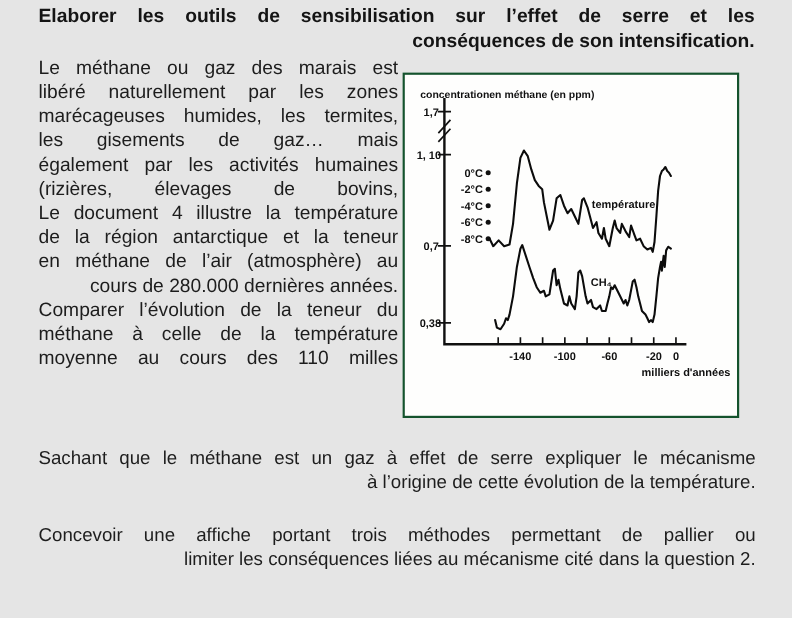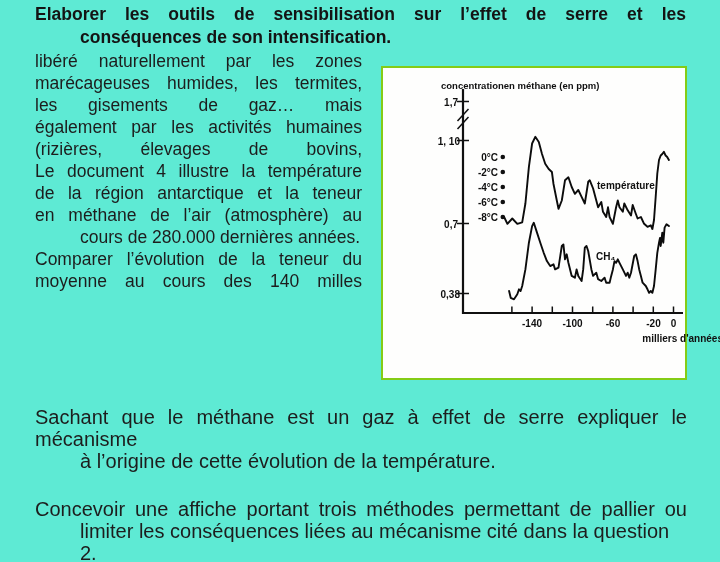--- a/index.html
+++ b/index.html
@@ -1,56 +1,58 @@
 <!DOCTYPE html>
 <html><head>
 <meta charset="utf-8">
 <style>
   html,body{margin:0;padding:0;background:#ffffff;}
-  .page{position:relative;width:720px;height:562px;background:#5eead4;overflow:hidden;
+  .page{position:relative;width:720px;height:562px;background:#e5e5e5;overflow:hidden;
         font-family:"Liberation Sans","DejaVu Sans",sans-serif;color:#1d1d1d;}
   .heading{position:absolute;left:35px;top:3px;width:651px;font-weight:bold;
            font-size:17.5px;line-height:23px;color:#141414;}
   .jline{text-align:justify;text-align-last:justify;text-justify:inter-word;}
-  .pline{text-align:left;margin-left:45px;}
+  .pline{text-align:right;}
   .leftcol{position:absolute;left:35px;top:50px;width:327px;font-size:17.5px;line-height:22px;}
   .leftcol div{height:22px;overflow:visible;}
-  .bottom{position:absolute;left:35px;top:406px;width:652px;font-size:20px;line-height:22px;}
+  .bottom{position:absolute;left:35px;top:406px;width:652px;font-size:17px;line-height:22px;}
   .bottom .para{margin:0;}
   .bottom .para + .para{margin-top:26px;}
-  .figure{position:absolute;left:381px;top:66px;width:306px;height:314px;
-          box-sizing:border-box;border:2px solid #84cc16;background:#fefefd;padding-left:44px;}
+  .figure{position:absolute;left:366px;top:66px;width:306px;height:314px;
+          box-sizing:border-box;border:2px solid #14532d;background:#fefefd;}
   .figure svg{display:block;}
   svg text{font-family:"Liberation Sans","DejaVu Sans",sans-serif;font-weight:bold;fill:#101010;}
   .axis{stroke:#101010;stroke-width:2.2;fill:none;}
   .tick{stroke:#101010;stroke-width:1.5;}
   .curve{stroke:#0c0c0c;stroke-width:1.9;fill:none;stroke-linejoin:round;stroke-linecap:round;}
 </style>
 </head>
 <body>
 
 <div class="page">
 
   <div class="heading">
     <div class="jline">Elaborer les outils de sensibilisation sur l’effet de serre et les</div>
     <div class="pline">conséquences de son intensification.</div>
   </div>
 
   <div class="leftcol">
+    <div class="jline">Le méthane ou gaz des marais est</div>
     <div class="jline">libéré naturellement par les zones</div>
     <div class="jline">marécageuses humides, les termites,</div>
     <div class="jline">les gisements de gaz… mais</div>
     <div class="jline">également par les activités humaines</div>
     <div class="jline">(rizières, élevages de bovins,</div>
     <div class="jline">Le document 4 illustre la température</div>
     <div class="jline">de la région antarctique et la teneur</div>
     <div class="jline">en méthane de l’air (atmosphère) au</div>
     <div class="pline">cours de 280.000 dernières années.</div>
     <div class="jline">Comparer l’évolution de la teneur du</div>
-    <div class="jline">moyenne au cours des 140 milles</div>
+    <div class="jline">méthane à celle de la température</div>
+    <div class="jline">moyenne au cours des 110 milles</div>
   </div>
 
   <div class="figure">
     <svg width="302" height="310" viewBox="0 0 302 310">
 
       <text x="14" y="21" font-size="9.5">concentrationen méthane (en ppm)</text>
 
       <path class="axis" d="M36 21 V245 H256"></path>
 
       <g>

